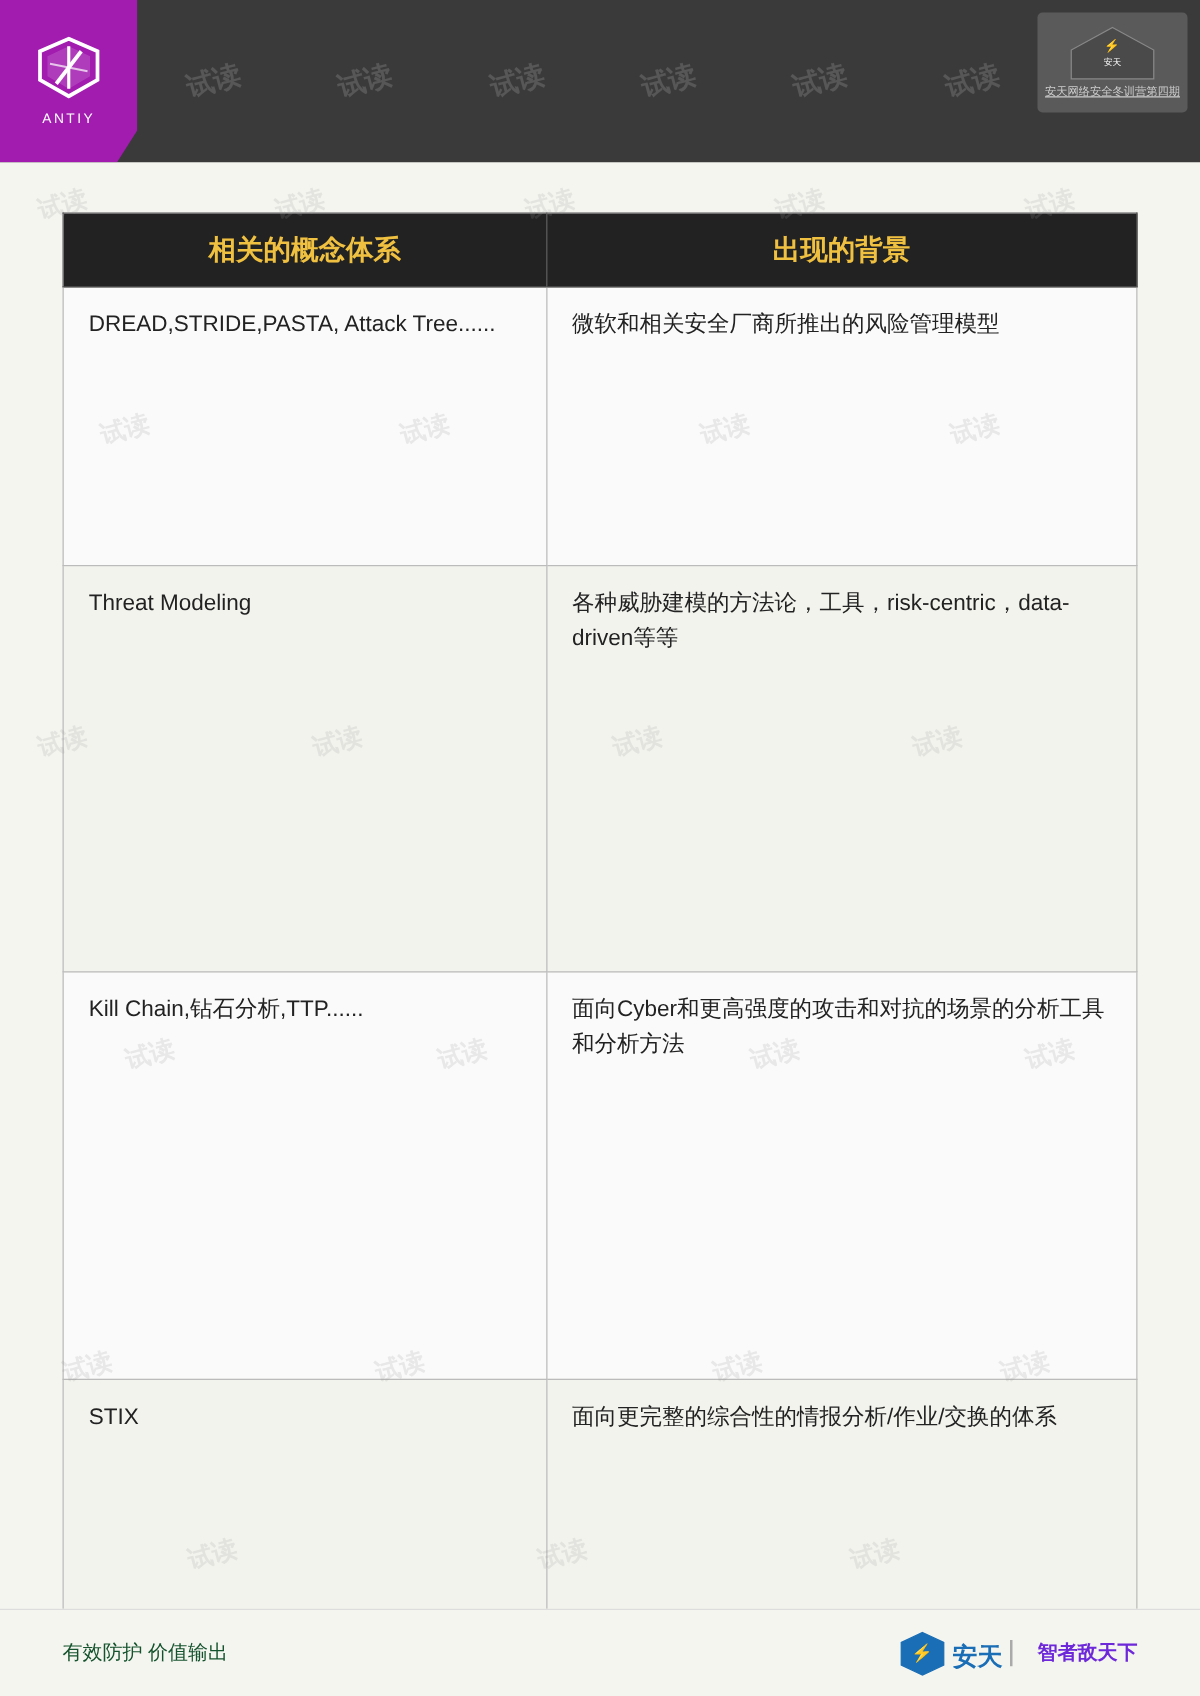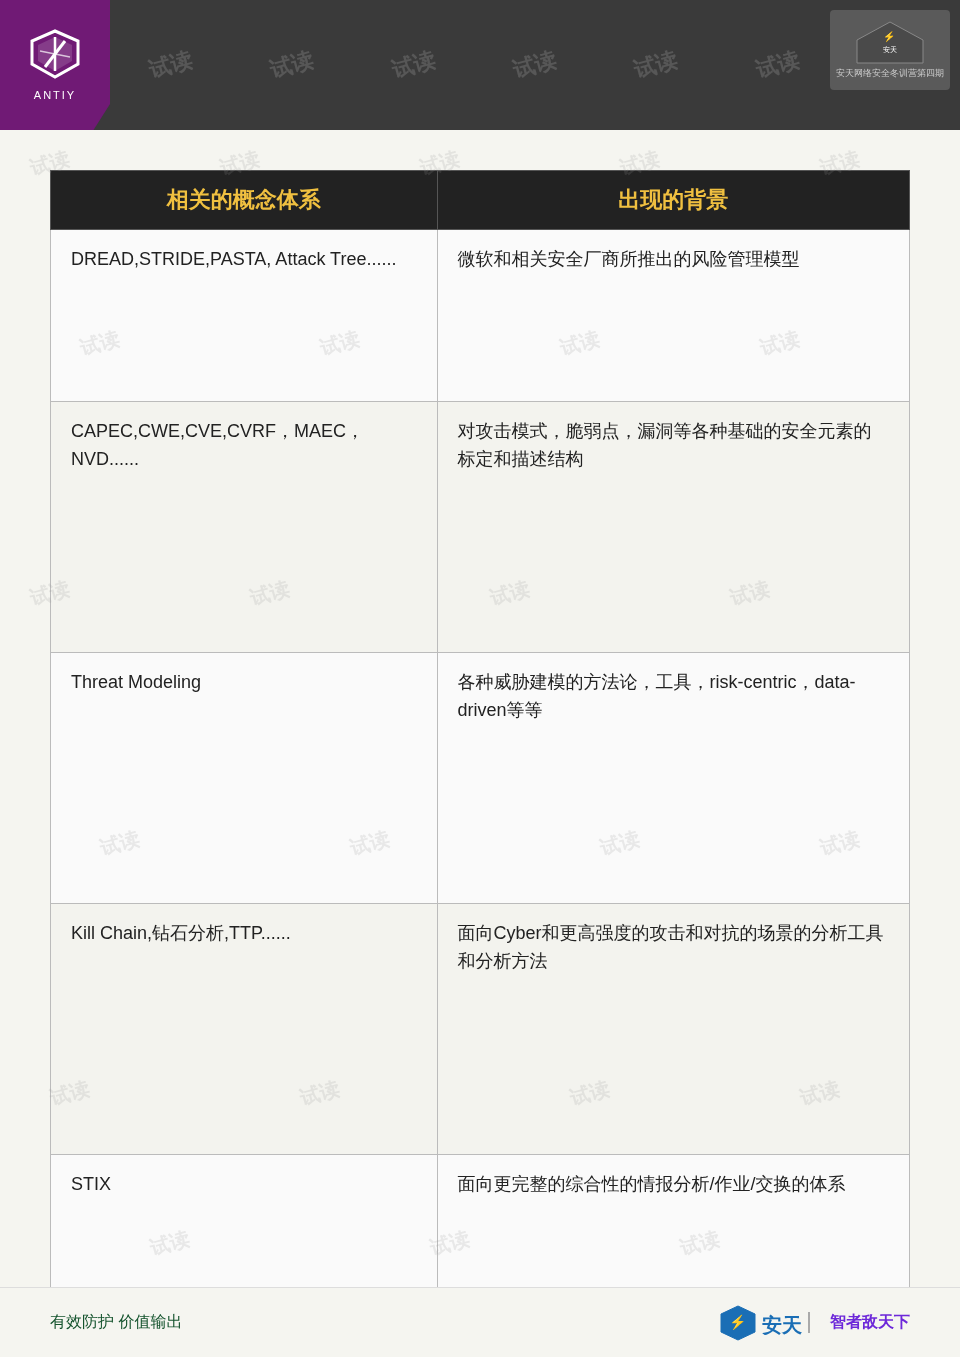--- a/index.html
+++ b/index.html
@@ -18,21 +18,21 @@
       height: 130px;
       background: #3a3a3a;
       position: relative;
       display: flex;
       align-items: center;
     }
 
     .logo-box {
       width: 110px;
       height: 130px;
-      background: #701a75;
+      background: #a21caf;
       display: flex;
       flex-direction: column;
       align-items: center;
       justify-content: center;
       position: relative;
       clip-path: polygon(0 0, 100% 0, 100% 80%, 85% 100%, 0 100%);
     }
 
     .logo-icon {
       color: white;
@@ -80,20 +80,21 @@
       align-items: center;
       justify-content: center;
       overflow: hidden;
     }
 
     .header-logo-right .brand-sub {
       font-size: 9px;
       color: #ccc;
       text-align: center;
       margin-top: 2px;
+      text-decoration: underline;
     }
 
     
     .page-watermarks {
       position: absolute;
       top: 130px;
       left: 0;
       right: 0;
       bottom: 0;
       pointer-events: none;
@@ -268,24 +269,20 @@
         <th>相关的概念体系</th>
         <th>出现的背景</th>
       </tr>
     </thead>
     <tbody id="table-body">
         <tr>
           <td>DREAD,STRIDE,PASTA, Attack Tree......</td>
           <td>微软和相关安全厂商所推出的风险管理模型</td>
         </tr>
         <tr>
-          <td>CAPEC,CWE,CVE,CVRF，MAEC，NVD......</td>
-          <td>对攻击模式，脆弱点，漏洞等各种基础的安全元素的标定和描述结构</td>
-        </tr>
-        <tr>
           <td>Threat Modeling</td>
           <td>各种威胁建模的方法论，工具，risk-centric，data-driven等等</td>
         </tr>
         <tr>
           <td>Kill Chain,钻石分析,TTP......</td>
           <td>面向Cyber和更高强度的攻击和对抗的场景的分析工具和分析方法</td>
         </tr>
         <tr>
           <td>STIX</td>
           <td>面向更完整的综合性的情报分析/作业/交换的体系</td>

